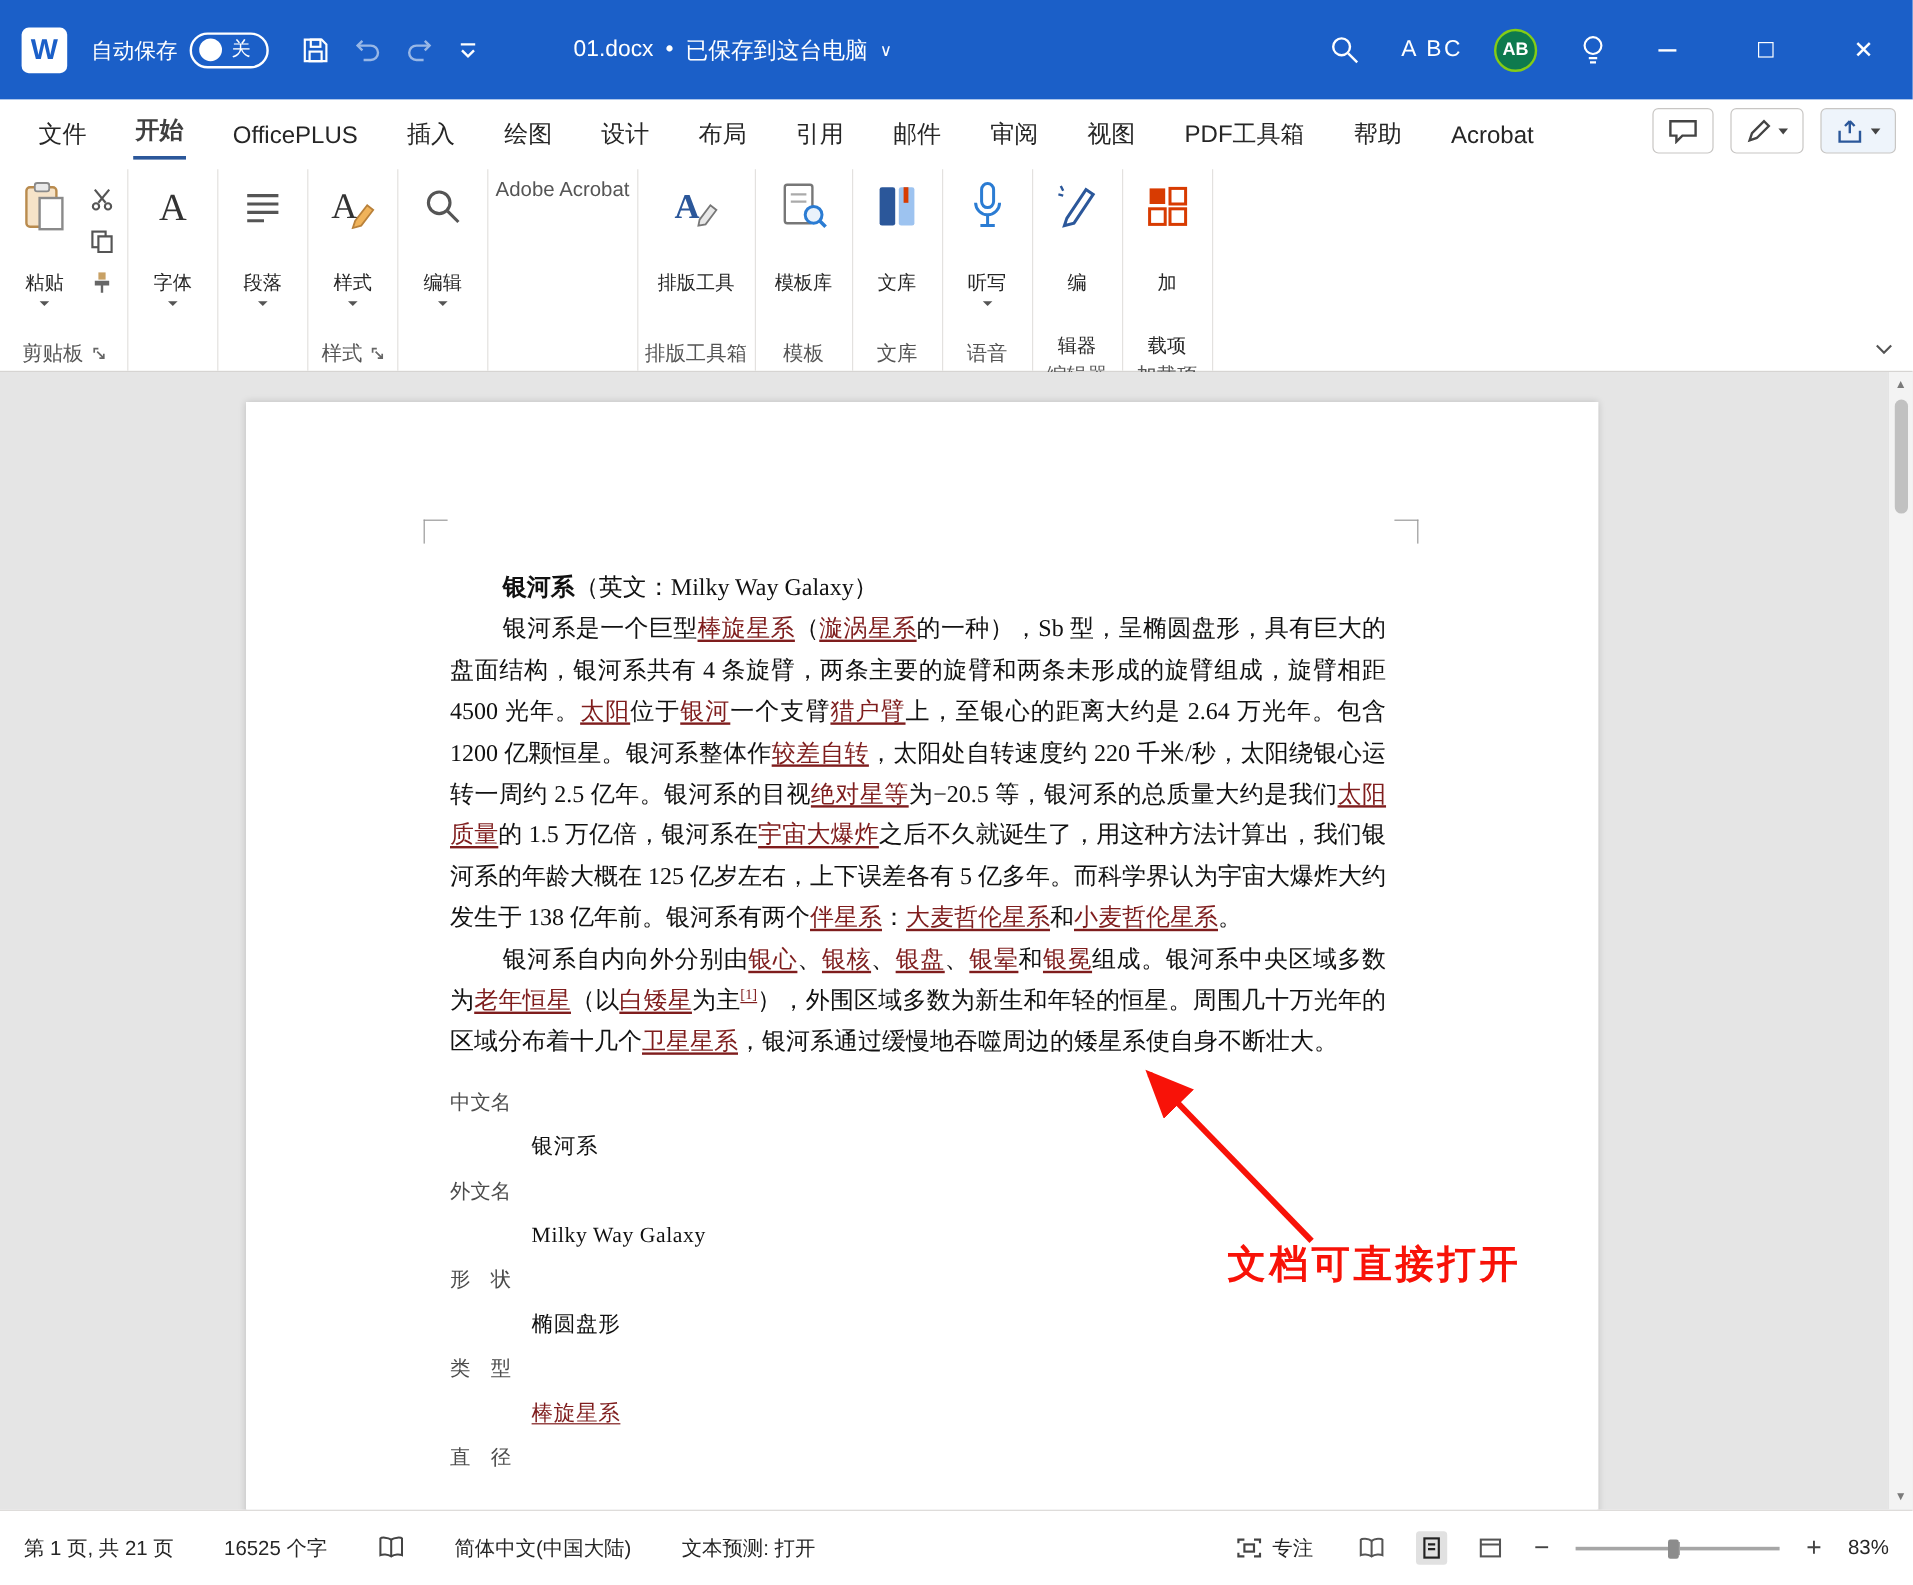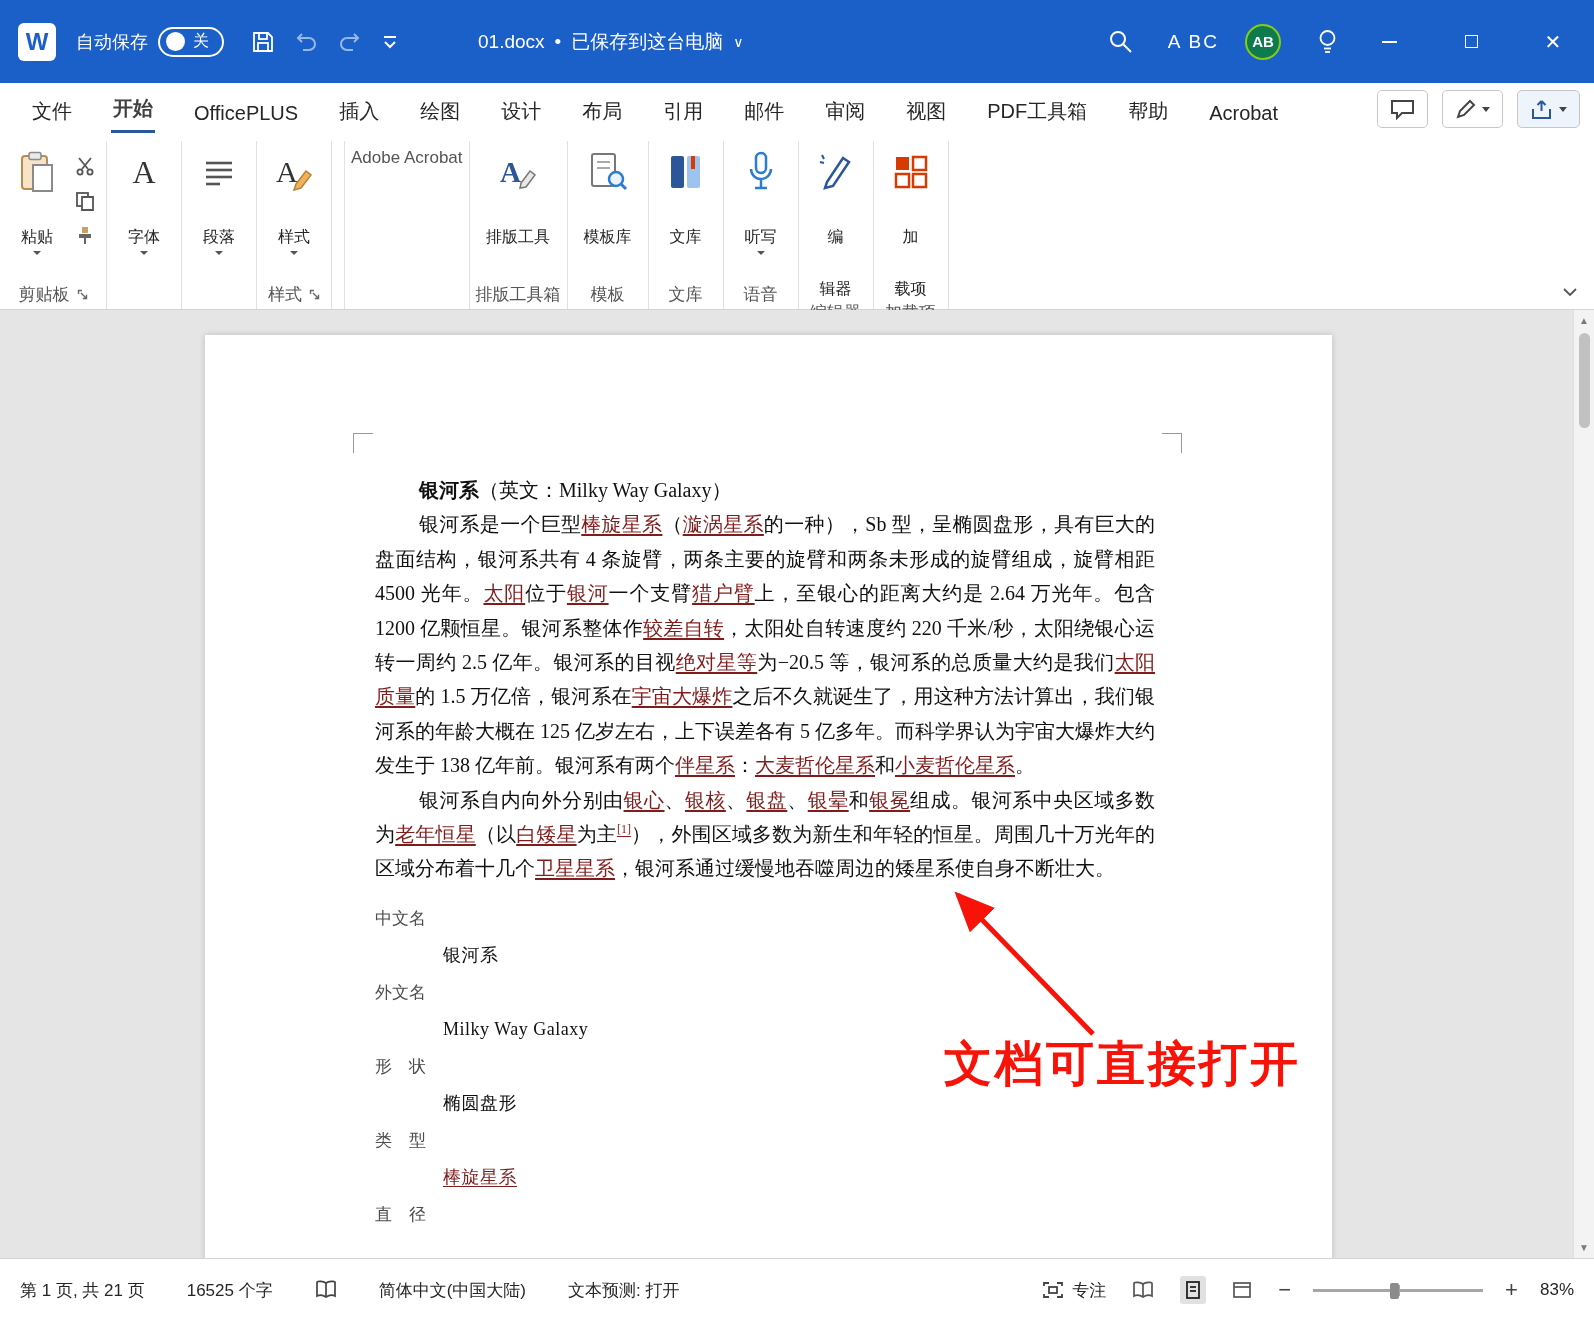--- a/index.html
+++ b/index.html
@@ -58,21 +58,21 @@
   .doctext p { text-indent:44px; }
   .b { font-weight:bold; }
   .dlink { color:#7f1d1d; text-decoration:underline; text-underline-offset:3px; cursor:pointer; }
   .sup { vertical-align:super; font-size:12px; line-height:0; }
   .squiggle { text-decoration:underline; text-decoration-style:wavy; text-decoration-color:#e01000; text-decoration-thickness:1.5px; text-underline-offset:5px; }
   .fields { margin-top:14px; font-family:"Liberation Serif", serif; }
   .f-label { font-size:17px; color:#4d4d4d; line-height:37px; }
   .f-value { font-size:18px; color:#111; line-height:37px; padding-left:68px; letter-spacing:.5px; }
 
   .annot-svg { position:absolute; left:0; top:0; pointer-events:none; }
-  .annot-text { position:absolute; left:944px; top:722px; font-size:48px; font-weight:600; color:#f81208; letter-spacing:3px; white-space:nowrap; }
+  .annot-text { position:absolute; left:1023px; top:722px; font-size:32px; font-weight:600; color:#f81208; letter-spacing:3px; white-space:nowrap; }
 
   .scrollbar { position:absolute; right:0; top:0; width:21px; height:100%; background:#f3f3f3; border-left:1px solid #e0e0e0; display:flex; flex-direction:column; align-items:center; }
   .sb-arrow { font-size:10px; color:#7a7a7a; padding:5px 0; cursor:pointer; }
   .sb-thumb { width:11px; height:95px; background:#c1c1c1; border-radius:6px; margin-top:2px; cursor:pointer; }
   .sb-down { margin-top:auto; }
 
   
   .statusbar { height:63px; background:#fff; border-top:1px solid #d6d4d2; display:flex; align-items:center; padding:0 20px; font-size:17px; color:#262626; flex:0 0 auto; }
   .st-item { margin-right:42px; cursor:pointer; display:flex; align-items:center; gap:8px; white-space:nowrap; }
   .st-right { margin-left:auto; display:flex; align-items:center; gap:22px; }
@@ -285,20 +285,32 @@
       <div class="glabel">
         <span>样式</span>
         <svg width="11" height="11" viewBox="0 0 11 11" fill="none" stroke="#666" stroke-width="1.4">
             <path d="M1.5 5 V1.5 H5"></path>
             <path d="M4 4 l5.5 5.5 M9.5 5.8 V9.5 H5.8"></path>
           </svg>
       </div>
     </div>
 
     <div class="rgroup">
+      <div class="rgroup-btns">
+        <div class="rbtn">
+          <div class="ricon">
+            <svg width="34" height="34" viewBox="0 0 34 34" fill="none" stroke="#555" stroke-width="2.6">
+                <circle cx="14" cy="14" r="9"></circle>
+                <line x1="21" y1="21" x2="30" y2="30"></line>
+              </svg>
+          </div>
+          <div class="rlabel">编辑</div>
+          <div class="caret"></div>
+        </div>
+      </div>
       <div class="glabel"></div>
     </div>
 
     <div class="rgroup">
       <div class="glabel">
         <span>Adobe Acrobat</span>
       </div>
     </div>
 
     <div class="rgroup">
@@ -466,21 +478,21 @@
     <span class="st-item">
       <svg width="22" height="20" viewBox="0 0 22 20" fill="none" stroke="#444" stroke-width="1.7">
           <path d="M11 3 C8 1 3 1 2 2 v14 c2 -1 6 -1 9 1 c3 -2 7 -2 9 -1 V2 c-1 -1 -6 -1 -9 1 z"></path>
           <line x1="11" y1="3" x2="11" y2="17"></line>
         </svg>
     </span>
     <span class="st-item">简体中文(中国大陆)</span>
     <span class="st-item">文本预测: 打开</span>
 
     <div class="st-right">
-      <span class="st-item" style="margin-right:0">
+      <span class="st-item" style="margin-right:12px">
         <svg width="22" height="18" viewBox="0 0 22 18" fill="none" stroke="#444" stroke-width="1.8">
             <path d="M2 5 V2 h5 M15 2 h5 v3 M20 13 v3 h-5 M7 16 H2 v-3"></path>
             <rect x="7" y="6" width="8" height="6"></rect>
           </svg>
         <span>专注</span>
       </span>
       <span class="viewbtn">
         <svg width="22" height="18" viewBox="0 0 22 18" fill="none" stroke="#555" stroke-width="1.7">
             <path d="M11 3 C8 1 3 1 2 2 v13 c2 -1 6 -1 9 1 c3 -2 7 -2 9 -1 V2 c-1 -1 -6 -1 -9 1 z"></path>
             <line x1="11" y1="3" x2="11" y2="16"></line>

